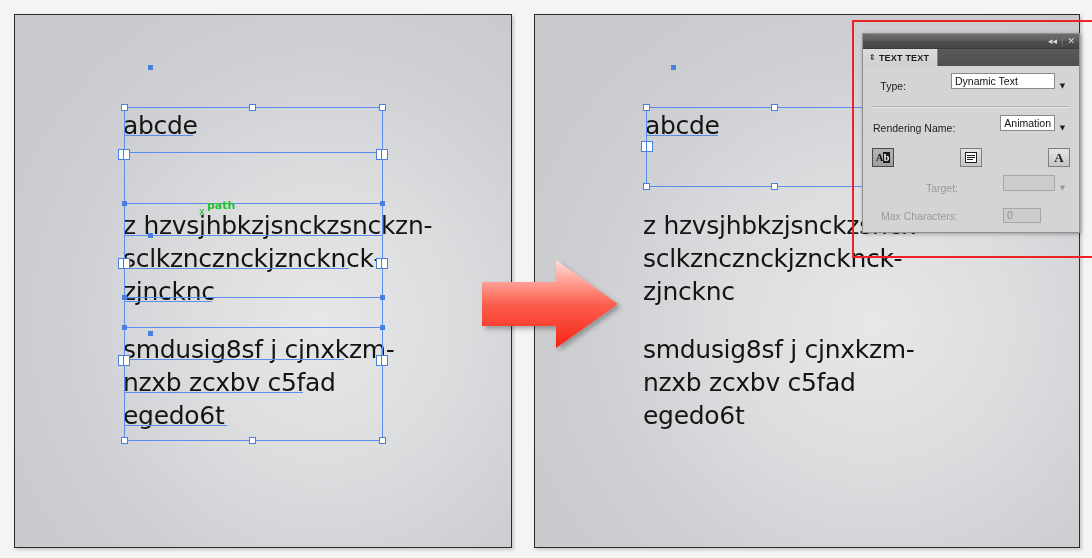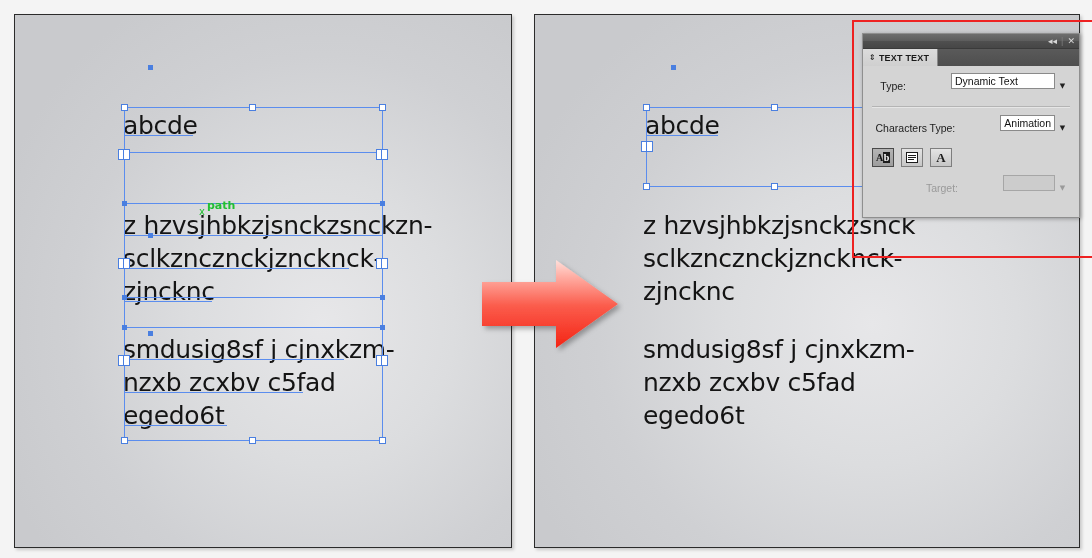--- a/index.html
+++ b/index.html
@@ -227,21 +227,21 @@
 
   .divider {
     height: 1px;
     background: #b4b4b4;
     border-bottom: 1px solid #e6e6e6;
     margin: 2px 0 7px 0;
   }
 
   .iconrow {
     display: flex;
-    justify-content: flex-start;
+    justify-content: space-between;
     gap: 7px;
     margin: 1px 0 8px 0;
   }
   .icon-btn {
     width: 22px;
     height: 19px;
     border: 1px solid #7e7e7e;
     background: linear-gradient(to bottom, #e4e4e4 0%, #c6c6c6 100%);
     display: flex;
     align-items: center;
@@ -416,21 +416,21 @@
         <div class="combo">
           <div class="txtbox">Dynamic Text</div>
           <div class="combo-arrow">▼</div>
         </div>
       </div>
 
       <div class="divider"></div>
 
 
       <div class="field-row">
-        <span class="field-label" style="width:86px;">Characters Type:</span>
+        <span class="field-label" style="width:86px;">Rendering Name:</span>
         <div class="combo">
           <div class="txtbox">Animation</div>
           <div class="combo-arrow">▼</div>
         </div>
       </div>
 
       <div class="iconrow">
         <div class="icon-btn active">
           <span class="gl-ab">A<span class="inv">b</span></span>
         </div>
@@ -448,17 +448,21 @@
 
 
       <div class="field-row">
         <span class="field-label dim" style="width:86px;">Target:</span>
         <div class="combo disabled">
           <div class="txtbox disabled"></div>
           <div class="combo-arrow">▼</div>
         </div>
       </div>
 
+      <div class="field-row" style="margin-bottom:0;">
+        <span class="field-label dim" style="width:86px;">Max Characters:</span>
+        <div class="txtbox small disabled">0</div>
+      </div>
 
     </div>
   </div>
 
 </div>
 
 </body></html>

